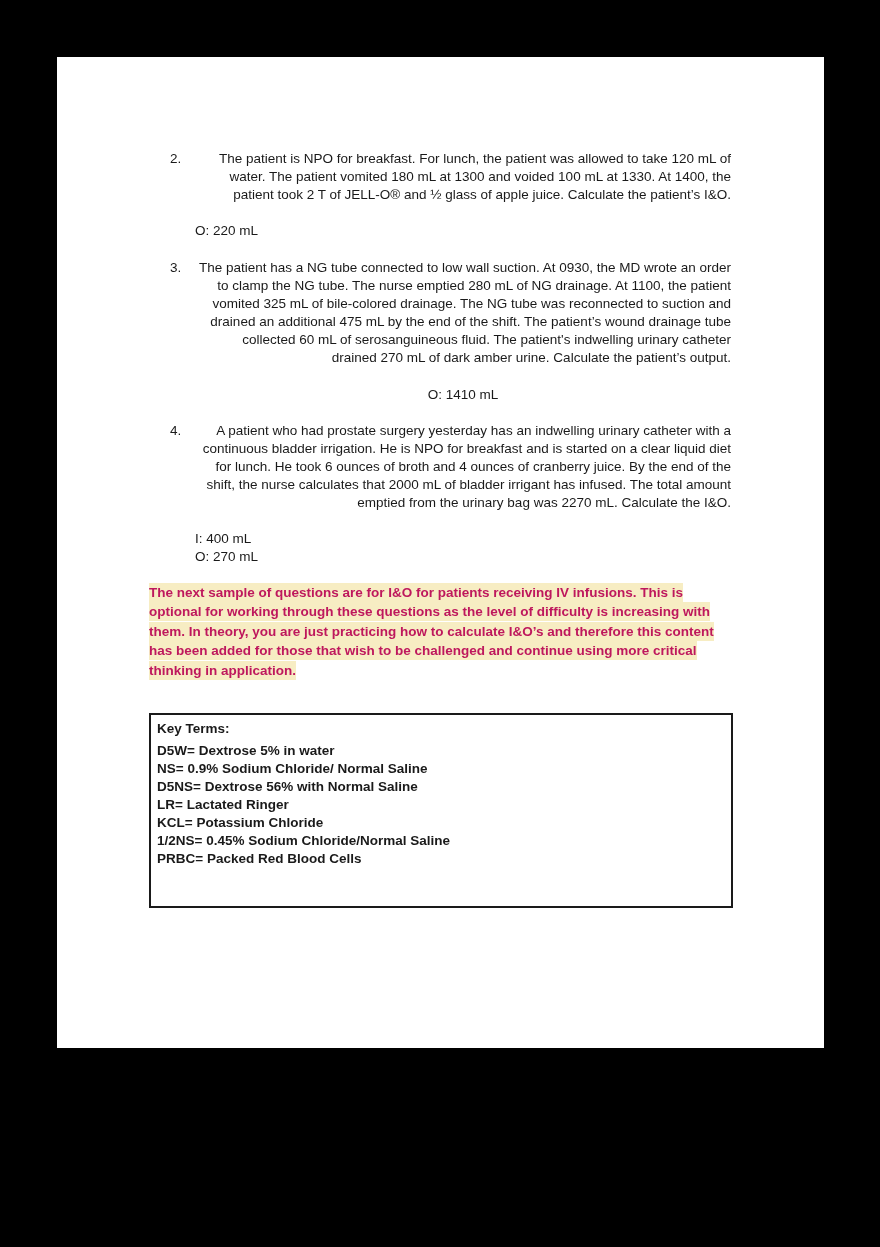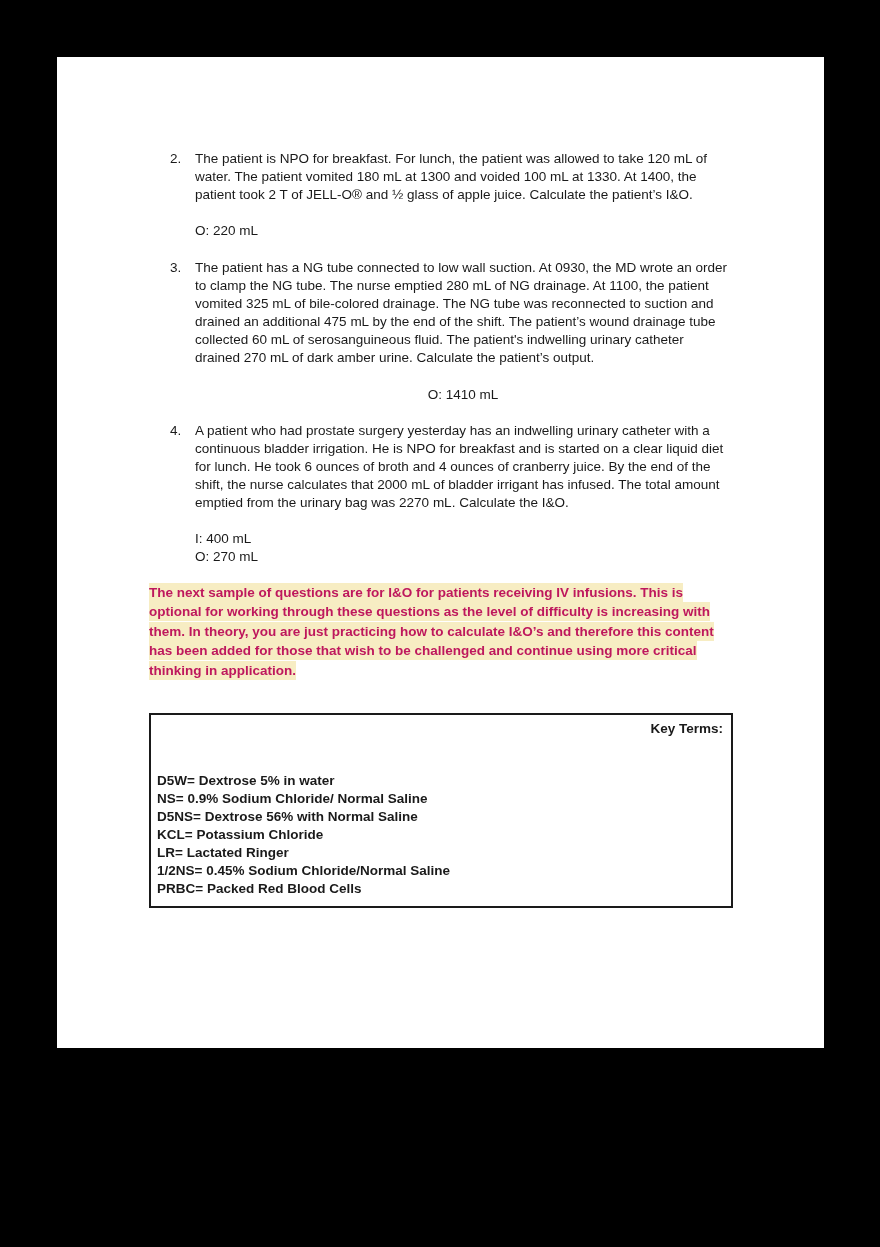--- a/index.html
+++ b/index.html
@@ -24,21 +24,21 @@
     position: absolute;
     left: 113px;
     top: 93px;
     width: 561px;
     color: #1a1a1a;
     font-size: 13.5px;
     line-height: 18px;
   }
   .question { display: flex; }
   .q-num { width: 25px; flex: 0 0 25px; }
-  .q-body { flex: 1; }
+  .q-body { flex: 1; text-align: right; }
   .answers { margin-top: 18px; margin-left: 25px; }
   .q2 { margin-top: 19px; }
   .a2 { margin-top: 19px; text-align: center; }
   .q3 { margin-top: 18px; }
   .a3 { margin-top: 18px; }
   .note {
     margin-top: 17px;
     margin-left: -21px;
     width: 582px;
     font-weight: bold;
@@ -53,22 +53,22 @@
   }
   .key-box {
     margin-top: 33px;
     margin-left: -21px;
     width: 584px;
     height: 195px;
     border: 2px solid #1a1a1a;
     padding: 5px 8px 0 6px;
     font-weight: bold;
   }
-  .key-title { text-align: right; line-height: 18px; }
-  .key-terms { margin-top: 34px; }
+  .key-title { text-align: left; line-height: 18px; }
+  .key-terms { margin-top: 4px; }
   .key-term { line-height: 18px; }
 </style>
 </head>
 <body>
 
 <div class="canvas">
   <div class="page">
     <div class="content">
 
       <div class="question">
@@ -97,22 +97,22 @@
       </div>
 
       <div class="note"><mark>The next sample of questions are for I&amp;O for patients receiving IV infusions. This is optional for working through these questions as the level of difficulty is increasing with them. In theory, you are just practicing how to calculate I&amp;O’s and therefore this content has been added for those that wish to be challenged and continue using more critical thinking in application.</mark></div>
 
       <div class="key-box">
         <div class="key-title">Key Terms:</div>
         <div class="key-terms">
           <div class="key-term">D5W= Dextrose 5% in water</div>
           <div class="key-term">NS= 0.9% Sodium Chloride/ Normal Saline</div>
           <div class="key-term">D5NS= Dextrose 56% with Normal Saline</div>
+          <div class="key-term">LR= Lactated Ringer</div>
           <div class="key-term">KCL= Potassium Chloride</div>
-          <div class="key-term">LR= Lactated Ringer</div>
           <div class="key-term">1/2NS= 0.45% Sodium Chloride/Normal Saline</div>
           <div class="key-term">PRBC= Packed Red Blood Cells</div>
         </div>
       </div>
 
     </div>
   </div>
 </div>
 
 </body></html>

